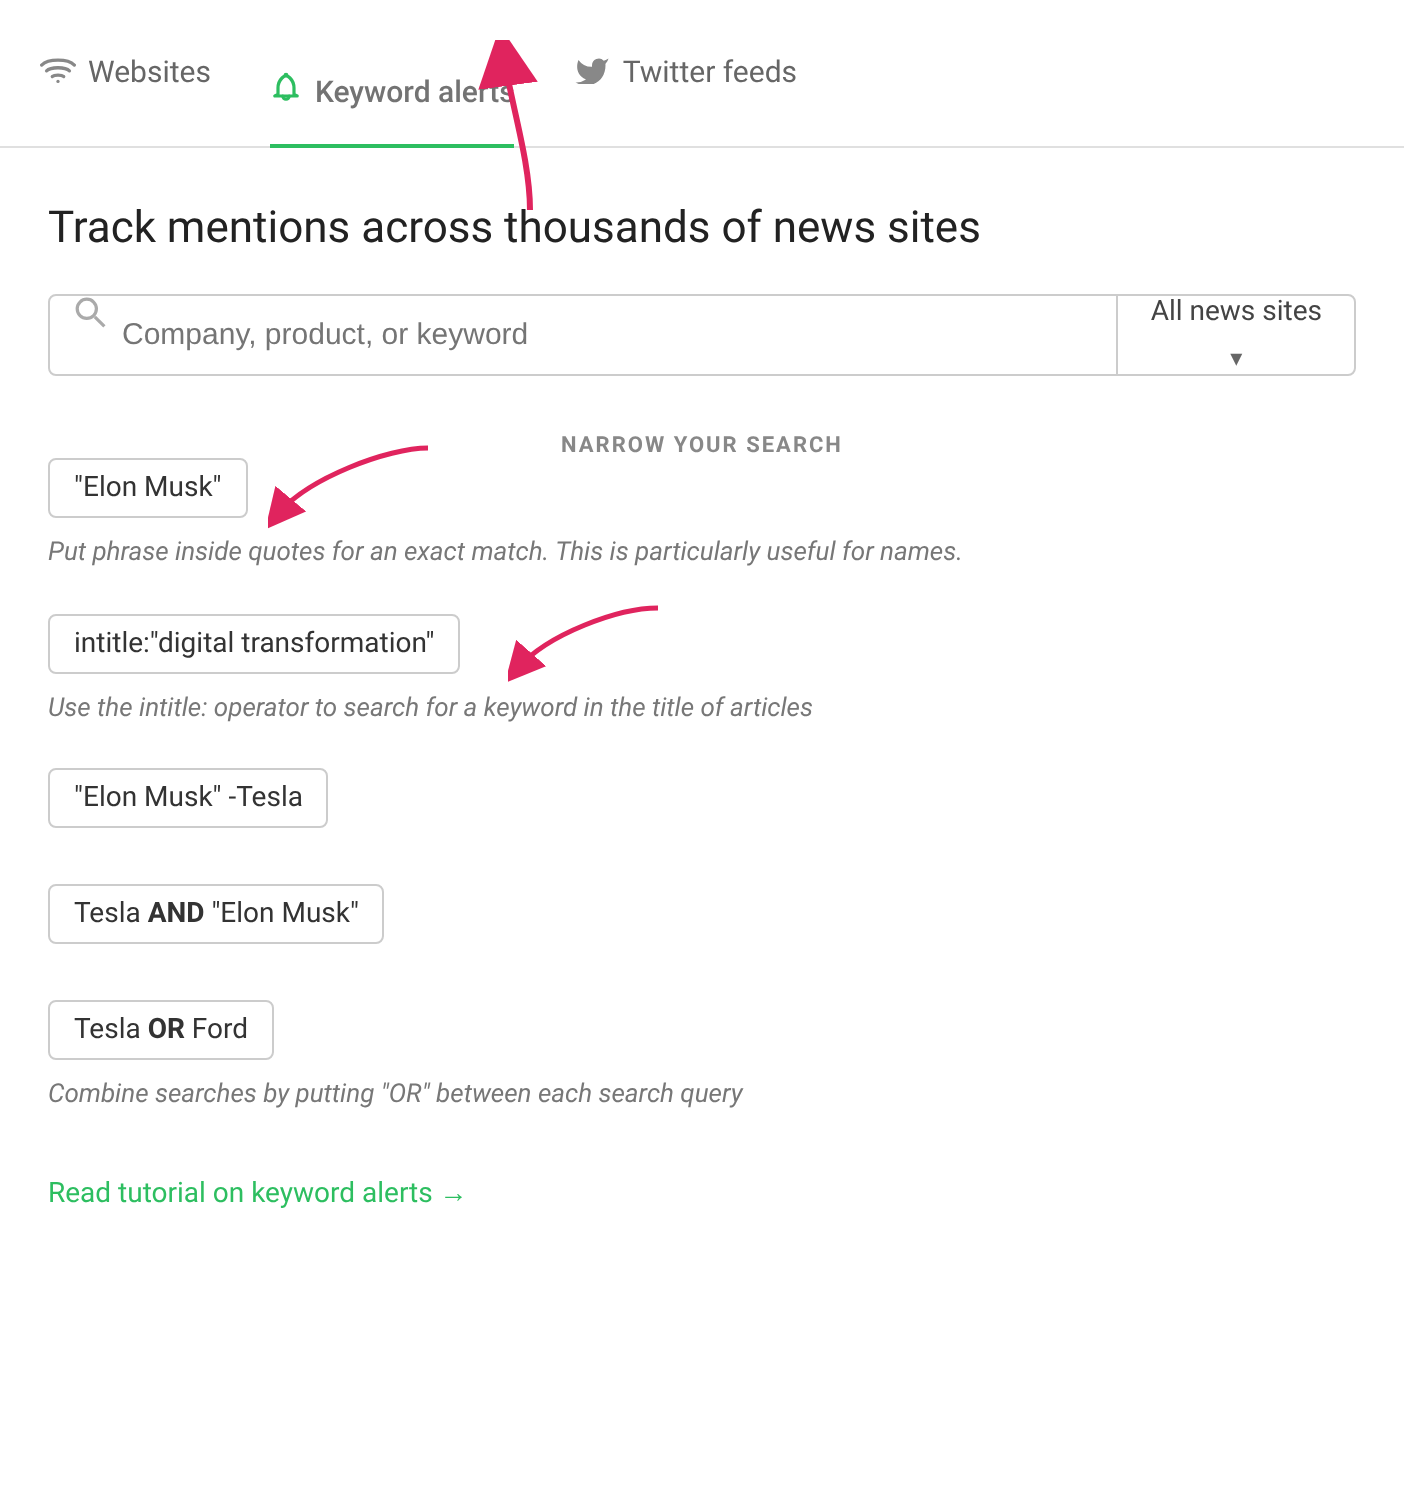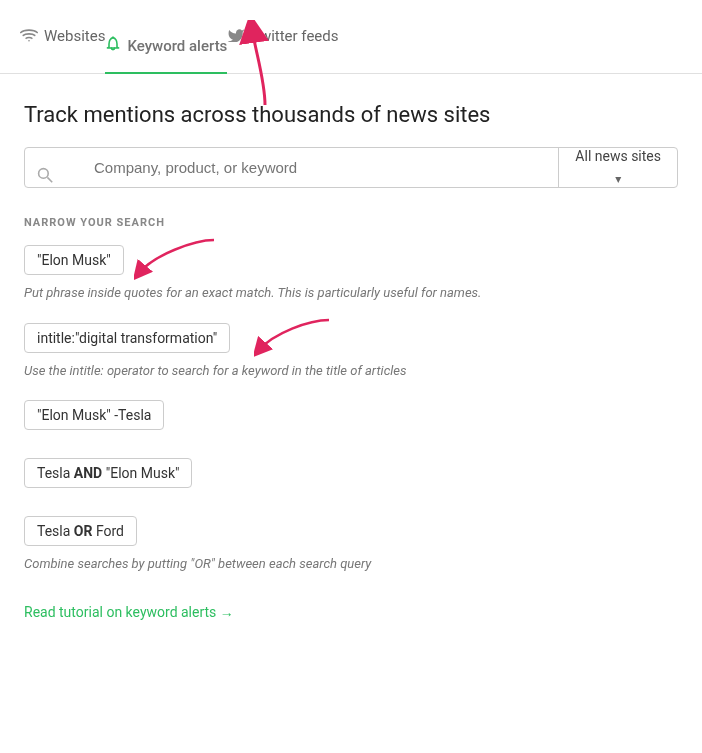--- a/index.html
+++ b/index.html
@@ -10,20 +10,21 @@
       width: 702px;
       min-height: 753px;
     }
 
     
     .tabs {
       display: flex;
       align-items: center;
       border-bottom: 1px solid #e0e0e0;
       padding: 0 20px;
+      gap: 30px;
     }
     .tab {
       display: flex;
       align-items: center;
       gap: 6px;
       padding: 16px 0;
       font-size: 15px;
       color: #666;
       cursor: pointer;
       border-bottom: 2px solid transparent;
@@ -54,24 +55,23 @@
     
     .search-row {
       display: flex;
       border: 1px solid #ccc;
       border-radius: 4px;
       margin-bottom: 28px;
       overflow: hidden;
     }
     .search-input-wrap {
       display: flex;
-      align-items: flex-end;
+      align-items: flex-start;
       flex: 1;
       padding: 0 12px;
-      gap: 33px;
     }
     .search-icon-svg {
       color: #aaa;
       margin-right: 8px;
       flex-shrink: 0;
     }
     .search-input {
       border: none;
       outline: none;
       font-size: 15px;
@@ -99,21 +99,21 @@
       color: #666;
     }
 
     
     .narrow-label {
       font-size: 11px;
       font-weight: 700;
       letter-spacing: 1px;
       color: #888;
       text-transform: uppercase;
-      margin-bottom: 16px;
+      text-align: center;
     }
 
     .example-block {
       margin-bottom: 20px;
     }
 
     .keyword-tag {
       display: inline-block;
       border: 1px solid #ccc;
       border-radius: 4px;

